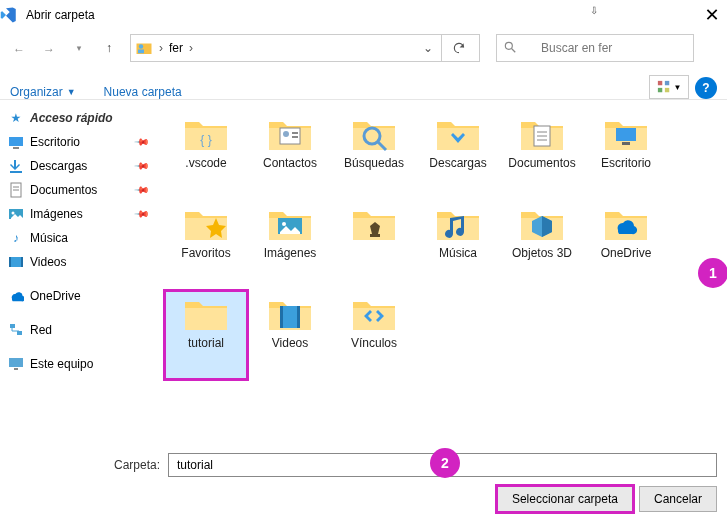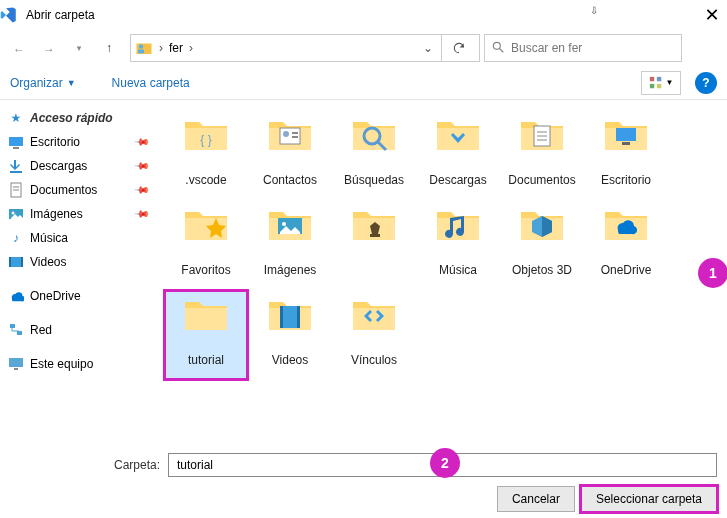--- a/index.html
+++ b/index.html
@@ -13,23 +13,23 @@
 
   .navbar { display:flex; align-items:center; height:36px; padding:0 6px; gap:4px; }
   .nav-arrow { width:26px; height:26px; display:flex;align-items:center;justify-content:center; color:#888; }
   .nav-arrow.enabled { color:#333; }
   .crumb-box { flex:0 0 350px; height:28px; border:1px solid #ccc; display:flex; align-items:center; padding:0 4px; gap:4px; margin-left:4px;}
   .crumb-box .user-icon { width:18px;height:18px; }
   .crumb-sep { color:#555; padding:0 2px;}
   .crumb-end { flex:1; }
   .crumb-drop { color:#555; margin:0 4px; }
   .refresh { width:34px; height:28px; border-left:1px solid #ccc; display:flex;align-items:center;justify-content:center;}
-  .searchbox { flex:1; max-width:198px; height:28px; border:1px solid #ccc; margin-left:0; display:flex; align-items:center; padding:0 6px; color:#777; gap:6px;}
-
-  .toolbar { display:flex; align-items:center; height:34px; padding:0 10px; border-bottom:1px solid #e6e6e6;gap:8px;}
+  .searchbox { flex:1; max-width:198px; height:28px; border:1px solid #ccc; margin-left:12px; display:flex; align-items:center; padding:0 6px; color:#777; gap:24px;}
+
+  .toolbar { display:flex; align-items:flex-end; height:34px; padding:0 10px; border-bottom:1px solid #e6e6e6;}
   .toolbar .org { color:#1a6fbf; display:flex; align-items:center; gap:4px;}
   .toolbar .newf { color:#1a6fbf; margin-left:28px; }
   .toolbar .sp { flex:1; }
   .toolbar .viewbtn { width:40px;height:24px;border:1px solid #ccc; display:flex;align-items:center;justify-content:center; margin-right:6px; gap:3px;}
   .toolbar .help { width:22px;height:22px;border-radius:50%; background:#0078d7;color:#fff;display:flex;align-items:center;justify-content:center;font-weight:bold; }
 
   .body { display:flex; height:350px; }
   .sidebar { width:158px; padding:6px 0; overflow:hidden;}
   .sidebar .item { display:flex;align-items:center; height:24px; padding:0 8px; gap:6px; position:relative;}
   .sidebar .item .pin { position:absolute; right:10px; color:#888; font-size:10px; transform:rotate(45deg);}
@@ -42,21 +42,21 @@
   .video-color { color:#3b9fdc; }
   .onedrive-color { color:#0078d4; }
   .equipo-color { color:#5aa7d6; }
   .red-color { color:#4aa3d8; }
 
   .content { flex:1; padding:10px 6px; overflow:auto; position:relative;}
   .grid { display:flex; flex-wrap:wrap; gap:0px; }
   .cell { width:84px; height:90px; display:flex; flex-direction:column; align-items:center; justify-content:flex-start; padding-top:4px; text-align:center; }
   .cell .ficon { width:48px;height:40px; position:relative; display:flex;align-items:center;justify-content:center;}
   .cell .ficon .folder-svg { width:48px;height:40px; }
-  .cell .lbl { margin-top:19px; line-height:14px; color:#222; word-break:break-word; }
+  .cell .lbl { margin-top:2px; line-height:14px; color:#222; word-break:break-word; }
   .cell.selected { outline:3px solid #d223c1; outline-offset:-2px; background:#cde8ff; }
 
   .callout { position:absolute; width:30px;height:30px;border-radius:50%; background:#d223c1; color:#fff; display:flex;align-items:center;justify-content:center; font-weight:bold; font-size:14px;}
   .callout.c1 { left:540px; top:158px; }
 
   .footer { position:absolute; left:0; right:0; bottom:0; height:74px; padding:8px 10px; }
   .row1 { display:flex; align-items:center; gap:2px; height:26px;}
   .row1 .flabel { width:156px; text-align:right; padding-right:6px; color:#333;}
   .row1 .finput { flex:1; height:24px; border:1px solid #888; padding:0 6px; position:relative;}
   .row1 .finput input { border:none; outline:none; width:100%; height:100%; font-size:12px;}
@@ -405,22 +405,22 @@
 
 <div class="footer">
   <div class="row1">
     <div class="flabel">Carpeta:</div>
     <div class="finput">
       <input type="text" value="tutorial" style="">
     </div>
   </div>
   <div class="callout c2">2</div>
   <div class="row2">
+    <div class="btn sel">Seleccionar carpeta</div>
     <div class="btn">Cancelar</div>
-    <div class="btn sel">Seleccionar carpeta</div>
   </div>
 </div>
 
 <svg width="0" height="0" style="position:absolute">
   <defs>
     <g id="folderShape">
       <path fill="#ffd469" d="M2 10h16l6 4v22H2z"></path>
       <path fill="#ffe39a" d="M2 14h44v24H2z"></path>
     </g>
   </defs>

